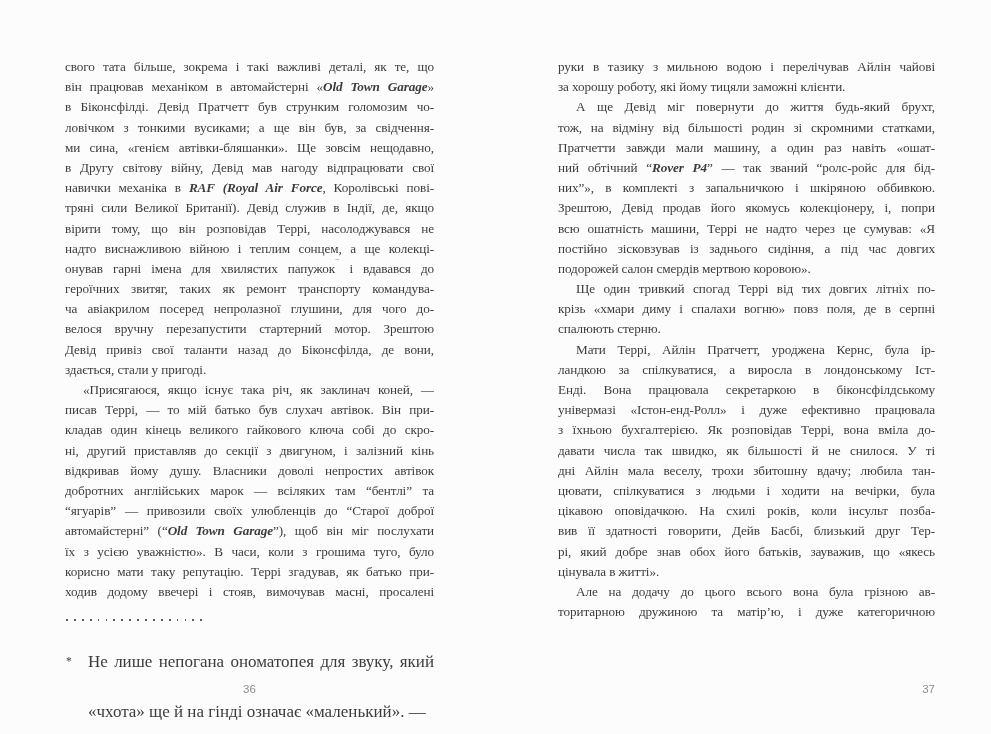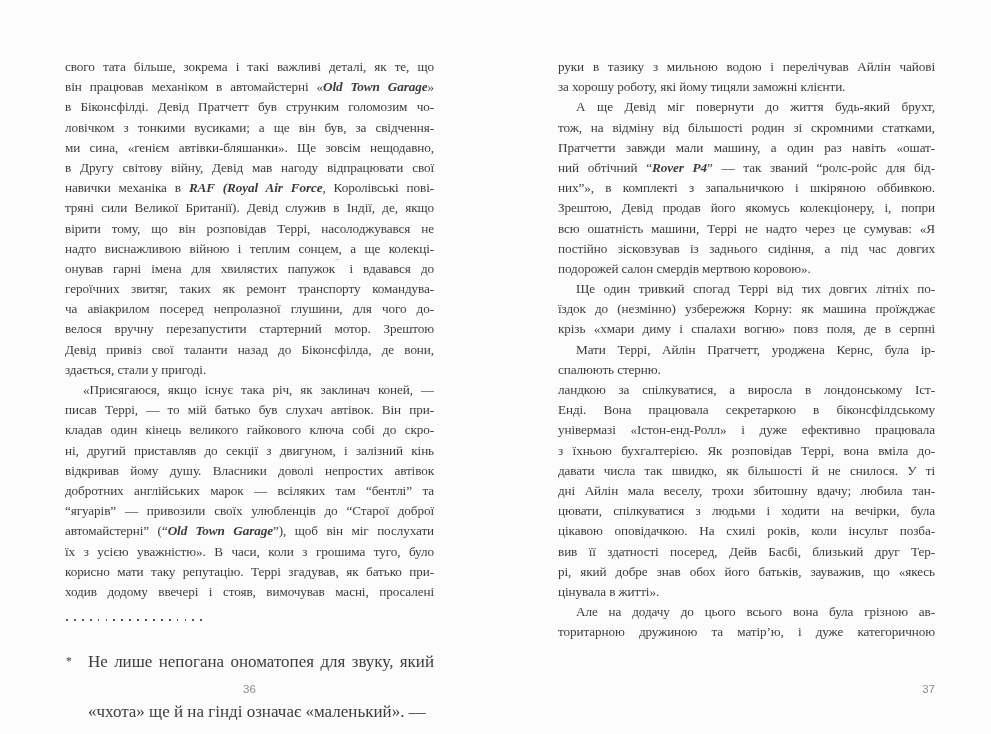--- a/index.html
+++ b/index.html
@@ -112,33 +112,32 @@
         <div class="line just ind"><span>А ще Девід міг повернути до життя будь-який брухт,</span></div>
         <div class="line just"><span>тож, на відміну від більшості родин зі скромними статками,</span></div>
         <div class="line just"><span>Пратчетти завжди мали машину, а один раз навіть «ошат-</span></div>
         <div class="line just"><span>ний обтічний “</span><em>Rover P4</em><span>” — так званий “ролс-ройс для бід-</span></div>
         <div class="line just"><span>них”», в комплекті з запальничкою і шкіряною оббивкою.</span></div>
         <div class="line just"><span>Зрештою, Девід продав його якомусь колекціонеру, і, попри</span></div>
         <div class="line just"><span>всю ошатність машини, Террі не надто через це сумував: «Я</span></div>
         <div class="line just"><span>постійно зісковзував із заднього сидіння, а під час довгих</span></div>
         <div class="line"><span>подорожей салон смердів мертвою коровою».</span></div>
         <div class="line just ind"><span>Ще один тривкий спогад Террі від тих довгих літніх по-</span></div>
-        <div class="line just"><span>їздок до (незмінно) узбережжя Корну: як машина проїжджає</span></div>
         <div class="line just"><span>крізь «хмари диму і спалахи вогню» повз поля, де в серпні</span></div>
+        <div class="line"><span>спалюють стерню.</span></div>
         <div class="line just ind"><span>Мати Террі, Айлін Пратчетт, уроджена Кернс, була ір-</span></div>
-        <div class="line"><span>спалюють стерню.</span></div>
         <div class="line just"><span>ландкою за спілкуватися, а виросла в лондонському Іст-</span></div>
         <div class="line just"><span>Енді. Вона працювала секретаркою в біконсфілдському</span></div>
         <div class="line just"><span>універмазі «Істон-енд-Ролл» і дуже ефективно працювала</span></div>
         <div class="line just"><span>з їхньою бухгалтерією. Як розповідав Террі, вона вміла до-</span></div>
         <div class="line just"><span>давати числа так швидко, як більшості й не снилося. У ті</span></div>
         <div class="line just"><span>дні Айлін мала веселу, трохи збитошну вдачу; любила тан-</span></div>
         <div class="line just"><span>цювати, спілкуватися з людьми і ходити на вечірки, була</span></div>
         <div class="line just"><span>цікавою оповідачкою. На схилі років, коли інсульт позба-</span></div>
-        <div class="line just"><span>вив її здатності посеред, Дейв Басбі, близький друг Тер-</span></div>
+        <div class="line just"><span>вив її здатності говорити, Дейв Басбі, близький друг Тер-</span></div>
         <div class="line just"><span>рі, який добре знав обох його батьків, зауважив, що «якесь</span></div>
         <div class="line"><span>цінувала в житті».</span></div>
         <div class="line just ind"><span>Але на додачу до цього всього вона була грізною ав-</span></div>
         <div class="line just"><span>торитарною дружиною та матір’ю, і дуже категоричною</span></div>
       </div>
   </div>
 
   <div class="page-num pn-left">36</div>
   <div class="page-num pn-right">37</div>
 

